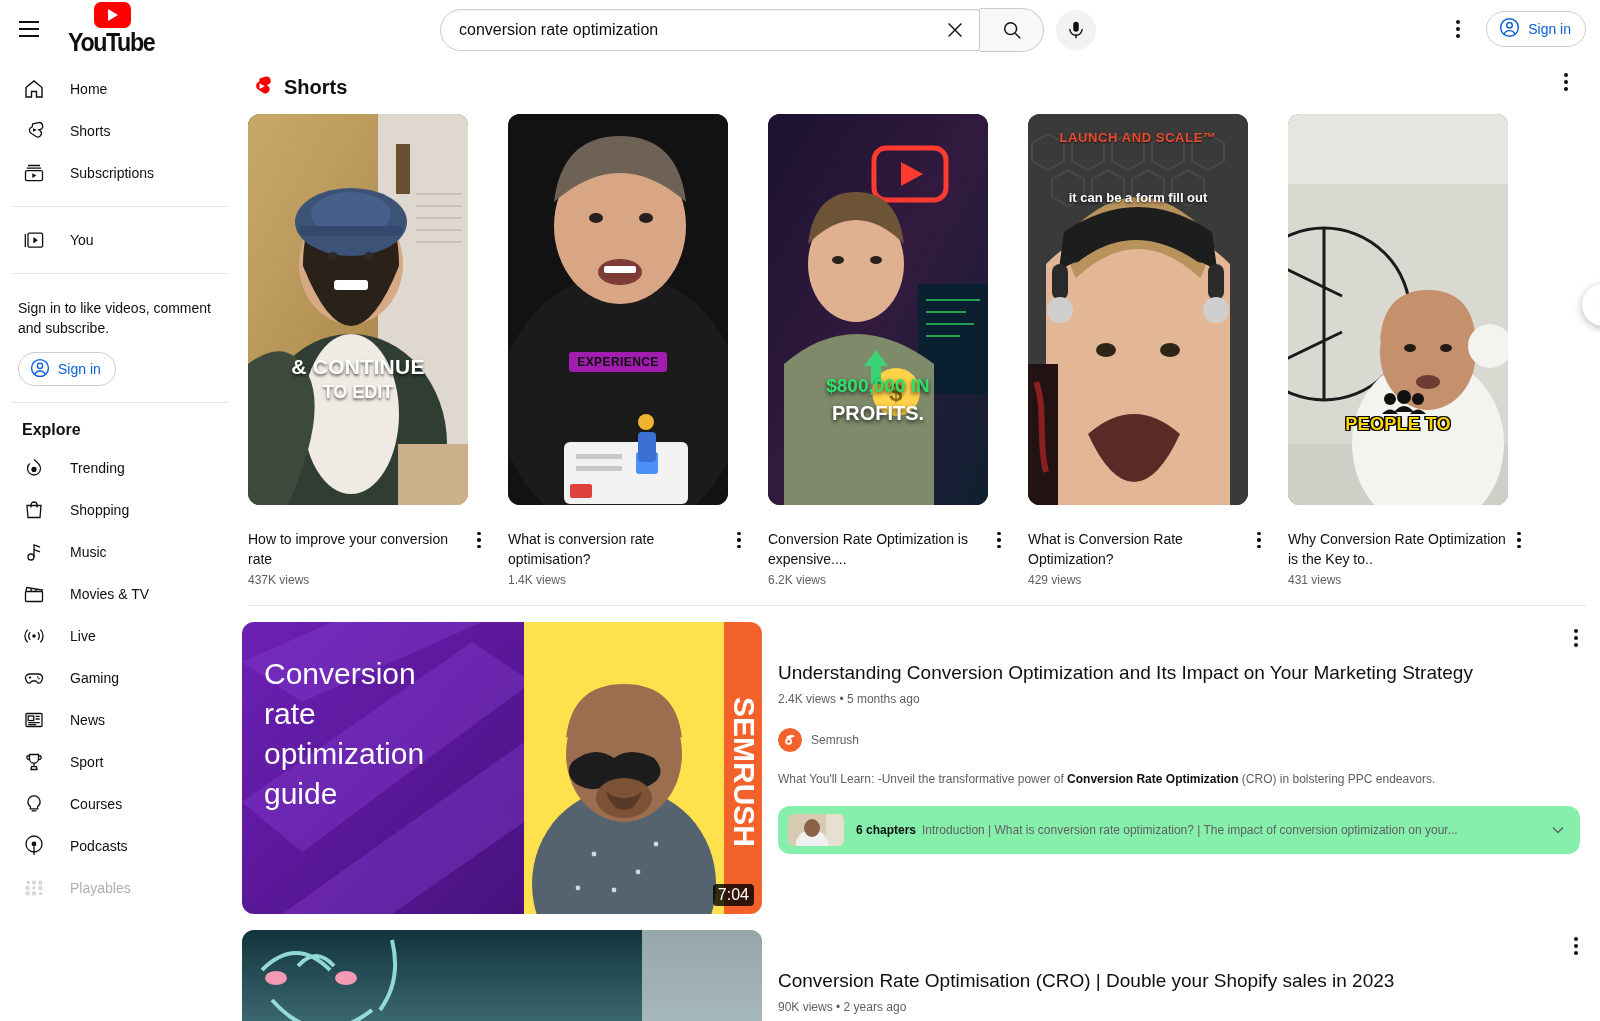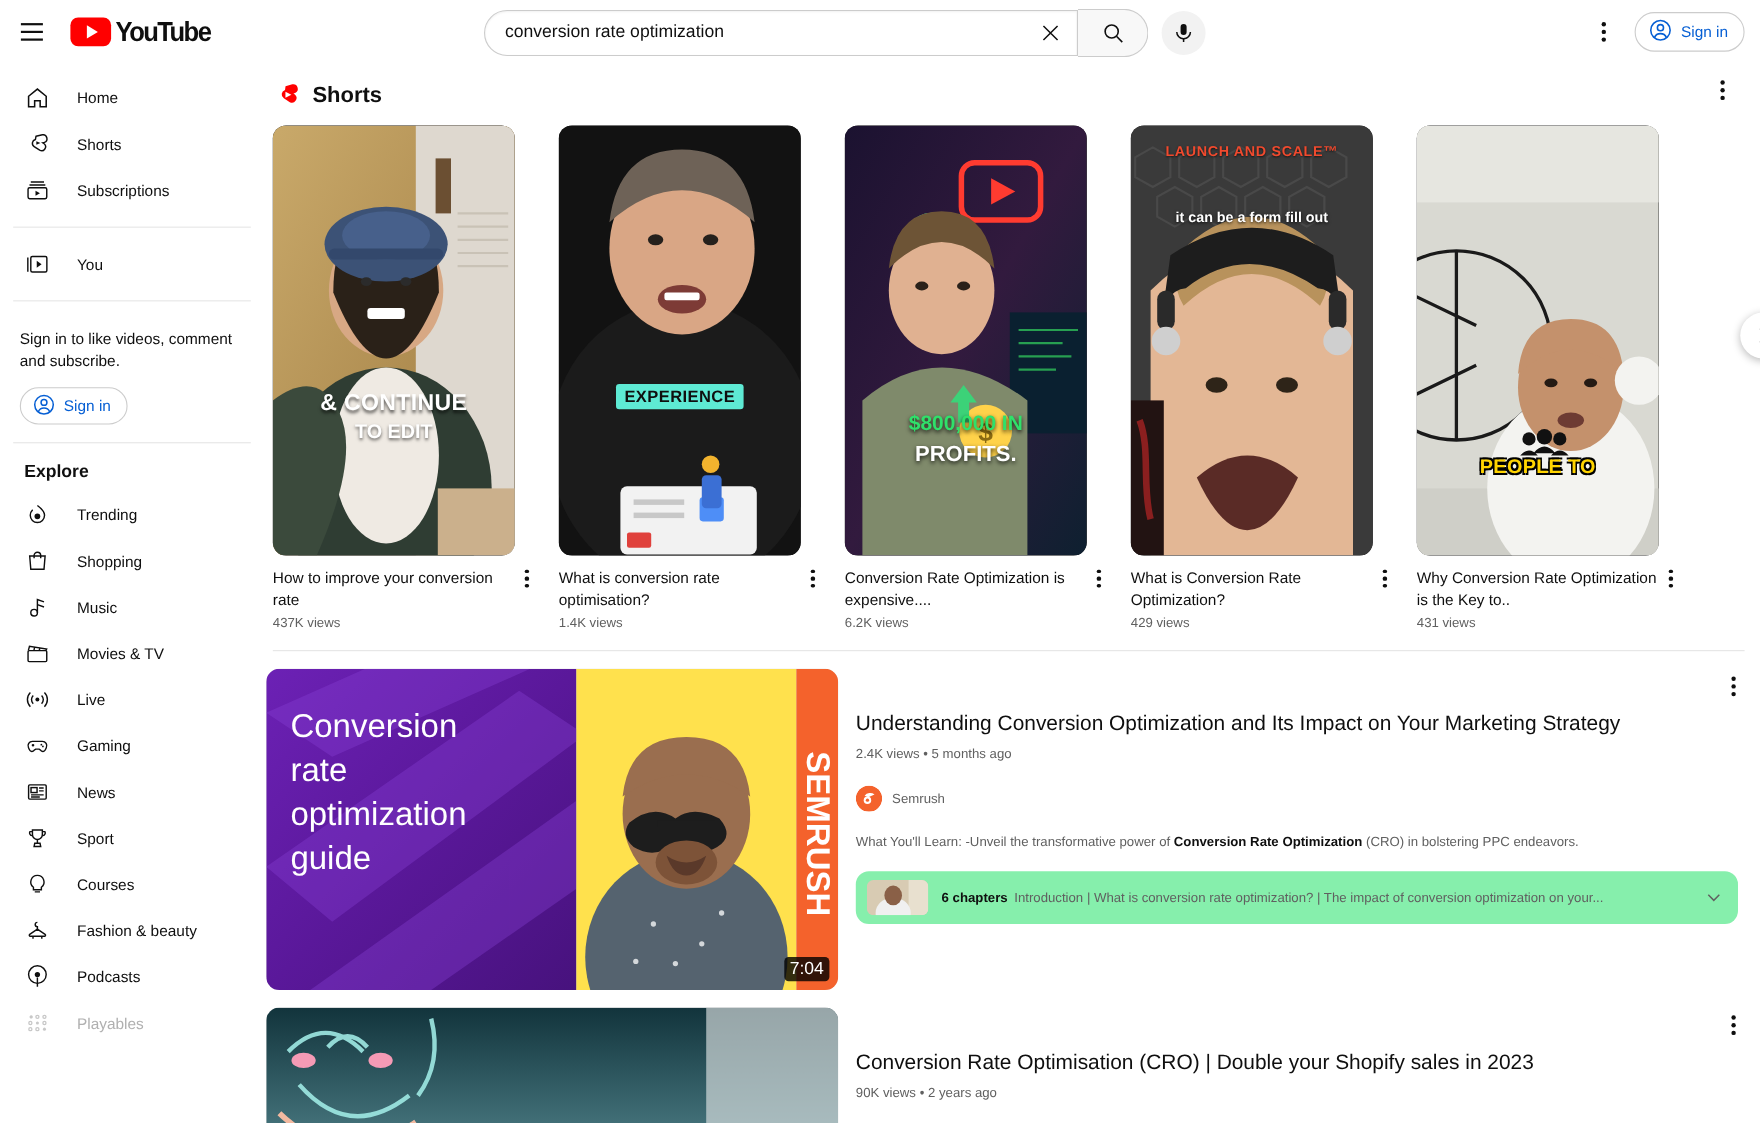--- a/index.html
+++ b/index.html
@@ -14,21 +14,21 @@
   #masthead {
     position: absolute; top: 0; left: 0; width: 1600px; height: 58px;
     background: #fff; display: flex; align-items: center; z-index: 50;
   }
   .hamburger {
     width: 40px; height: 40px; margin-left: 9px; border-radius: 50%;
     display: flex; flex-direction: column; justify-content: center;
     align-items: center; gap: 5px; cursor: pointer;
   }
   .hamburger span { display: block; width: 20px; height: 1.8px; background: #0f0f0f; }
-  .yt-logo { display: flex; align-items: center; margin-left: 15px; cursor: pointer; }
+  .yt-logo { display: flex; align-items: center; margin-left: 15px; cursor: pointer; flex-direction: column; }
   .yt-play {
     width: 37px; height: 26px; background: #ff0000; border-radius: 7px;
     display: flex; align-items: center; justify-content: center;
   }
   .yt-play::after {
     content: ""; width: 0; height: 0;
     border-left: 10px solid #fff;
     border-top: 6px solid transparent; border-bottom: 6px solid transparent;
     margin-left: 2px;
   }
@@ -112,21 +112,21 @@
     border-radius: 50%; display: flex; flex-direction: column;
     align-items: center; justify-content: center; gap: 3px; cursor: pointer;
   }
   .shorts-kebab i { width: 4px; height: 4px; border-radius: 50%; background: #0f0f0f; }
   .shorts-row { display: flex; gap: 16px; margin-top: 14px; padding-left: 2px; position: relative; }
   .short-card { width: 244px; flex: none; cursor: pointer; }
   .short-thumb {
     width: 220px; height: 391px; border-radius: 12px; overflow: hidden;
     position: relative; background: #111;
   }
-  .short-meta { display: flex; margin-top: 10px; }
+  .short-meta { display: flex; margin-top: 24px; }
   .short-title {
     font-size: 14px; font-weight: 500; line-height: 20px; flex: 1;
     max-height: 40px; overflow: hidden; color: #0f0f0f;
   }
   .short-views { font-size: 12px; color: #606060; margin-top: 4px; }
   .short-kebab {
     width: 26px; height: 26px; flex: none; display: flex; flex-direction: column;
     align-items: center; justify-content: center; gap: 3px; cursor: pointer; margin-top: -2px;
   }
   .short-kebab i { width: 3.4px; height: 3.4px; border-radius: 50%; background: #0f0f0f; }
@@ -390,30 +390,20 @@
   <div class="nav-item">
     <span class="nav-ico">
       <svg width="24" height="24" viewBox="0 0 24 24" fill="none" stroke="#0f0f0f" stroke-width="1.3">
         <path d="M12 3.8a6 6 0 0 1 3.6 10.8v2.2H8.4v-2.2A6 6 0 0 1 12 3.8z"></path>
           <path d="M9.6 18.8h4.8"></path>
       </svg>
     </span>
     <span class="nav-label">Courses</span>
   </div>
 
-  <div class="nav-item">
-    <span class="nav-ico">
-      <svg width="24" height="24" viewBox="0 0 24 24" fill="none" stroke="#0f0f0f" stroke-width="1.3">
-        <path d="M12 4.5a2 2 0 0 0-2 2c0 1.1.9 2 2 2v2.2"></path>
-        <path d="M12 10.7 5 15.4a1 1 0 0 0 .6 1.8h12.8a1 1 0 0 0 .6-1.8z"></path>
-        <path d="M8 17.2v2.3M16 17.2v2.3"></path>
-      </svg>
-    </span>
-    <span class="nav-label">Fashion &amp; beauty</span>
-  </div>
 
   <div class="nav-item">
     <span class="nav-ico">
       <svg width="24" height="24" viewBox="0 0 24 24" fill="none" stroke="#0f0f0f" stroke-width="1.3">
         <circle cx="12" cy="10" r="8"></circle>
           <circle cx="12" cy="10" r="2.4" fill="#0f0f0f" stroke="none"></circle>
         <path d="M12 12.6V21"></path>
       </svg>
     </span>
     <span class="nav-label">Podcasts</span>
@@ -519,21 +509,21 @@
             <rect x="68" y="340" width="46" height="5" fill="#c8c8c8"></rect>
               <rect x="68" y="352" width="46" height="5" fill="#c8c8c8"></rect>
             <rect x="128" y="338" width="22" height="22" rx="3" fill="#4e8ef7"></rect>
             <rect x="62" y="370" width="22" height="14" rx="2" fill="#e0413c"></rect>
             <g transform="translate(128,300)">
                 <circle cx="10" cy="8" r="8" fill="#f2b32e"></circle>
                 <rect x="2" y="18" width="18" height="30" rx="4" fill="#3b6fd4"></rect>
               </g>
           </svg>
           <div style="position:absolute;left:18px;right:18px;top:238px;text-align:center;">
-            <span style="background:#5eead4;color:#0f0f0f;font-weight:800;font-size:15px;padding:3px 8px;border-radius:3px;letter-spacing:.4px">EXPERIENCE</span>
+            <span style="background:#a21caf;color:#0f0f0f;font-weight:800;font-size:12px;padding:3px 8px;border-radius:3px;letter-spacing:.4px">EXPERIENCE</span>
           </div>
         </div>
         <div class="short-meta">
           <div class="short-title">What is conversion rate optimisation?</div>
           <div class="short-kebab">
               <i></i>
               <i></i>
               <i></i>
             </div>
         </div>

